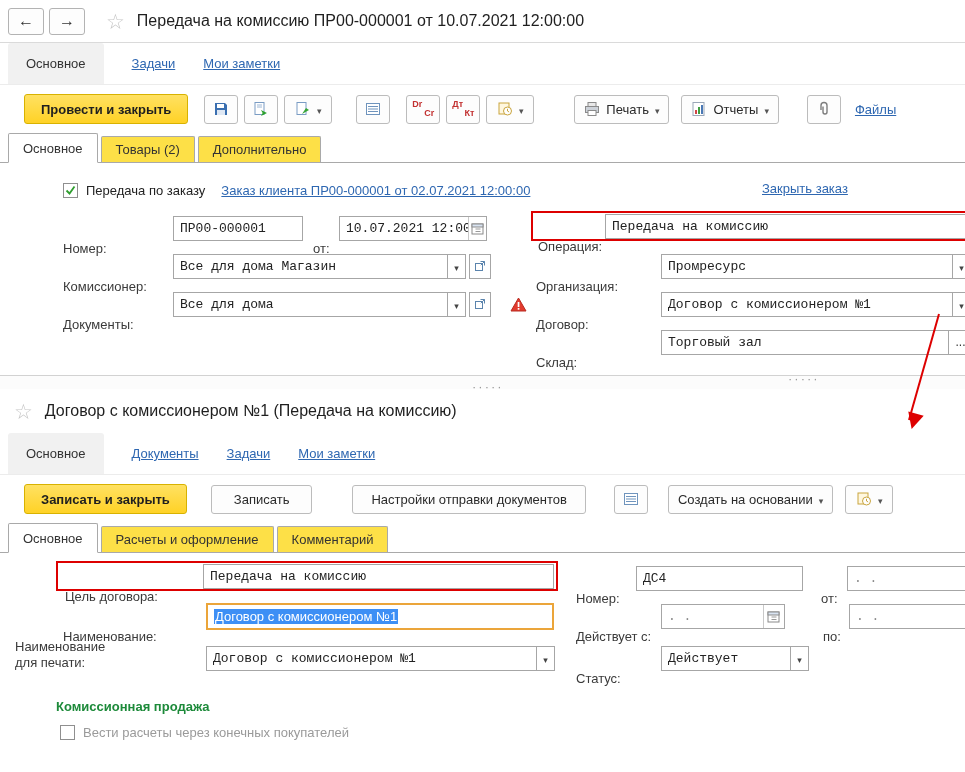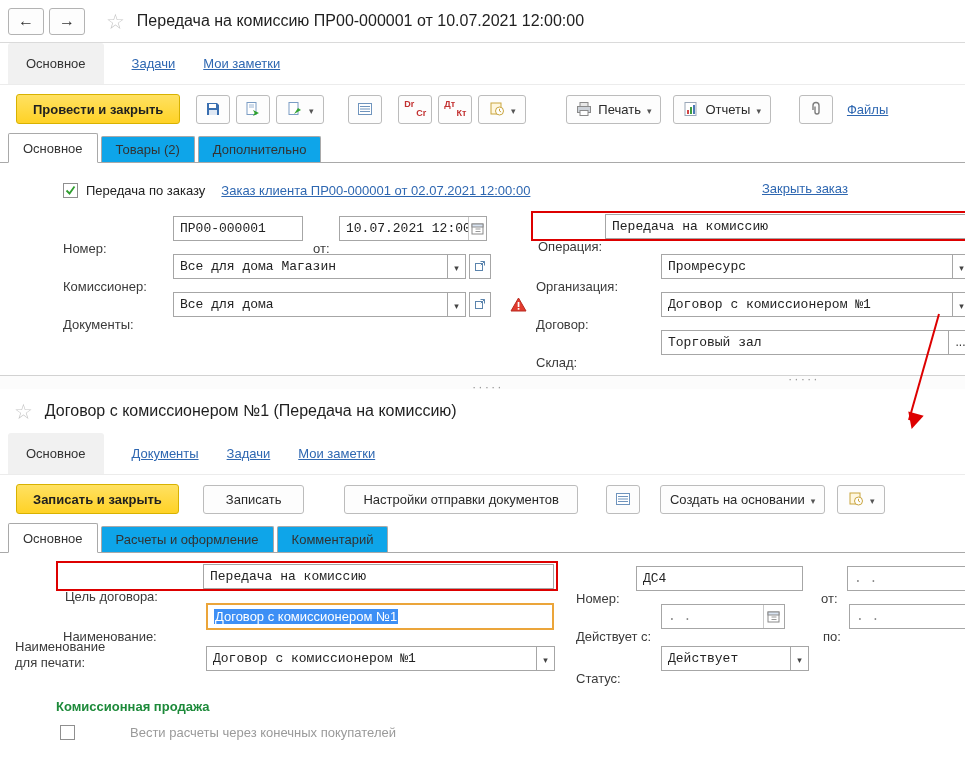--- a/index.html
+++ b/index.html
@@ -25,21 +25,21 @@
 
   
   .navrow { display:flex; align-items:stretch; height:42px; padding-left:8px;
     border-bottom:1px solid #ececec; }
   .nav-active { background:#f1f1f1; border-radius:3px 3px 0 0; padding:0 18px;
     display:flex; align-items:center; color:#333; }
   .nav-link { color:#2e67b1; text-decoration:underline; display:flex; align-items:center;
     margin-left:28px; cursor:pointer; white-space:nowrap; }
 
   
-  .toolbar { display:flex; align-items:center; height:48px; padding:0 16px; }
+  .toolbar { display:flex; align-items:center; height:48px; padding:0 24px; }
   .btn-yellow { background:linear-gradient(#ffe162,#ffd226); border:1px solid #d8b200;
     border-radius:3px; height:30px; padding:0 16px; font-weight:bold; font-size:13px;
     color:#1f1f1f; cursor:pointer; font-family:inherit; white-space:nowrap; }
   .btn { background:#fdfdfd; border:1px solid #bcbcbc; border-radius:3px; height:29px;
     padding:0 9px; display:flex; align-items:center; gap:6px; cursor:pointer;
     font-family:inherit; font-size:13px; color:#2a2a2a; white-space:nowrap; }
   .icon-btn { width:34px; justify-content:center; padding:0; }
   .icon-btn.wide { width:48px; }
   .caret::before { content:"▾"; font-size:9px; color:#555; line-height:1; }
   .drcr { position:relative; width:22px; height:18px; display:block; }
@@ -47,21 +47,21 @@
   .drcr .t { left:0; top:0; }
   .drcr .b { right:0; bottom:0; }
   .ml12{margin-left:12px} .ml16{margin-left:16px} .ml20{margin-left:20px}
   .ml24{margin-left:24px} .ml28{margin-left:28px} .ml40{margin-left:40px} .ml6{margin-left:6px}
   .files-link { margin-left:14px; }
 
   
   .tabs { display:flex; align-items:flex-end; height:30px; padding-left:8px;
     border-bottom:1px solid #a9a9a9; }
   .tab { border:1px solid #a9a9a9; border-bottom:none; border-radius:2px 2px 0 0;
-    background:#0ea5e9; height:26px; padding:0 14px; display:flex; align-items:center;
+    background:#fde047; height:26px; padding:0 14px; display:flex; align-items:center;
     margin-right:3px; cursor:pointer; color:#333; white-space:nowrap; }
   .tab.active { background:#fff; height:30px; margin-bottom:-1px; z-index:2;
     border-bottom:1px solid #fff; }
 
   
   .content { position:relative; background:#fff; }
   .content1 { height:212px; }
   .content2 { height:219px; }
   .r { position:absolute; display:flex; align-items:center; height:26px;padding-left:48px; }
   .flabel { color:#3a3a3a; white-space:nowrap;margin-top:41px; }
@@ -475,21 +475,21 @@
         </span>
       <button class="combo-btn">
           <span class="combo-arrow"></span>
         </button>
     </div>
 
     <div class="r" style="left:8px; top:140px;">
       <span class="green-h">Комиссионная продажа</span>
     </div>
 
-    <div class="r" style="left:12px; top:166px;gap:47px;">
+    <div class="r" style="left:12px; top:166px;">
       <span class="cb"></span>
       <span class="cb-label gray-label">Вести расчеты через конечных покупателей</span>
     </div>
   </div>
 
   <svg class="arrow-overlay" width="965" height="772" viewBox="0 0 965 772">
     <defs>
       <marker id="ah" markerWidth="9" markerHeight="9" refX="4.5" refY="7" orient="auto">
         <path d="M0.5 0.5 L8.5 0.5 L4.5 8.5 z" fill="#dd0000" transform="rotate(-90 4.5 4.5)"></path>
       </marker>

